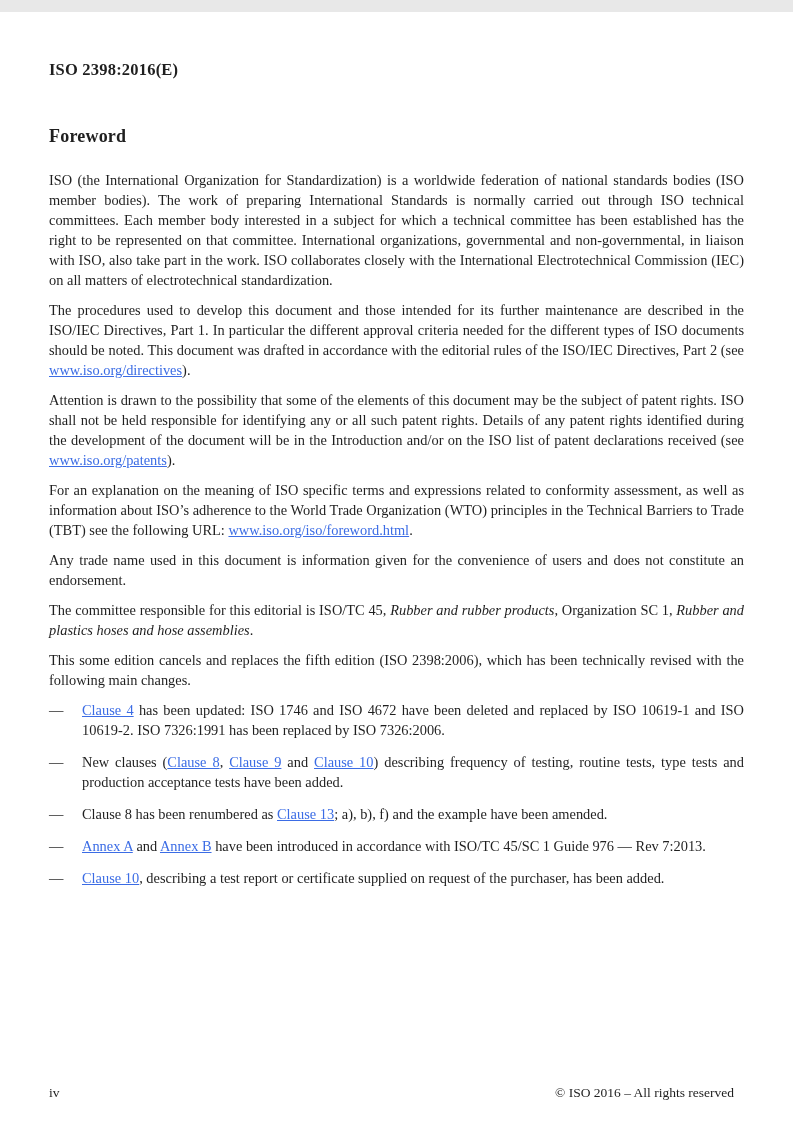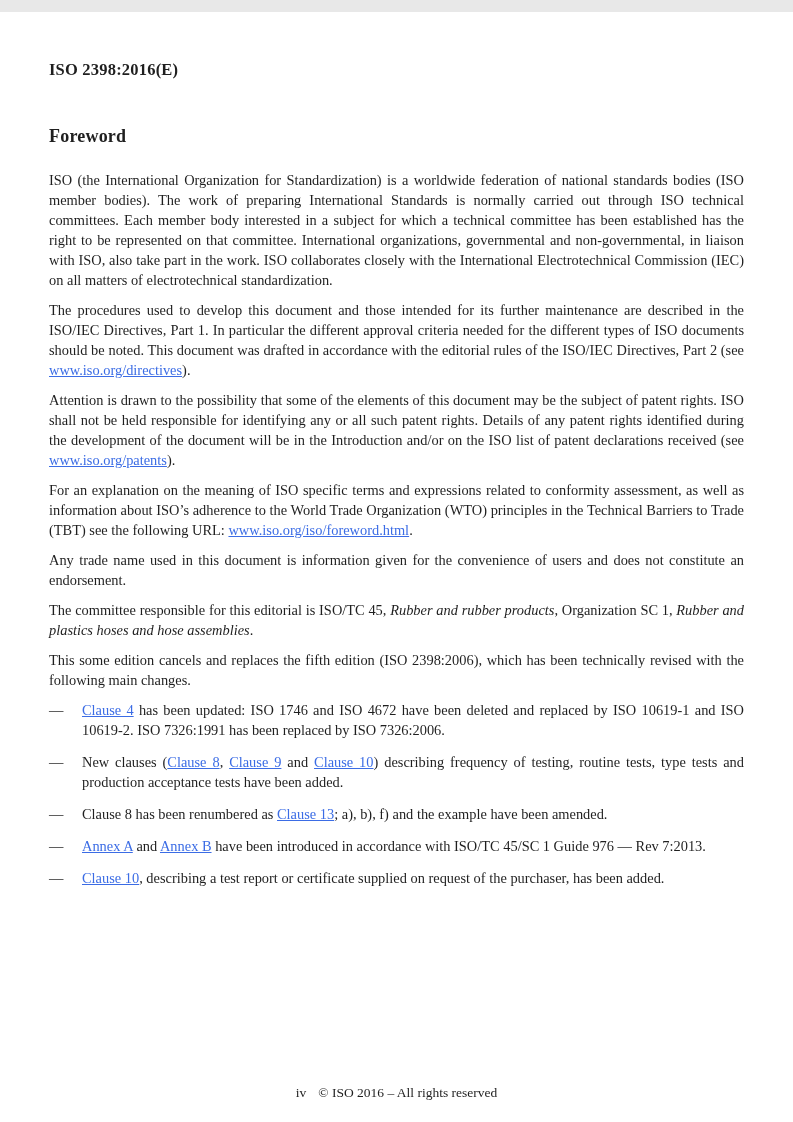--- a/index.html
+++ b/index.html
@@ -51,23 +51,23 @@
     text-align:justify;
   }
   a.link{
     color:var(--link-color);
     text-decoration:underline;
     cursor:pointer;
   }
   em{font-style:italic;}
   .footer{
     position:absolute;
-    left:49px;right:49px;bottom:33px;
+    left:49px;right:59px;bottom:33px;
     display:flex;
-    justify-content:center;
+    justify-content:space-between;
     align-items:baseline;
     font-size:13.5px;
     gap:12px;
   }
 </style>
 </head>
 <body>
 
 <div class="page">
   <div class="inner">

